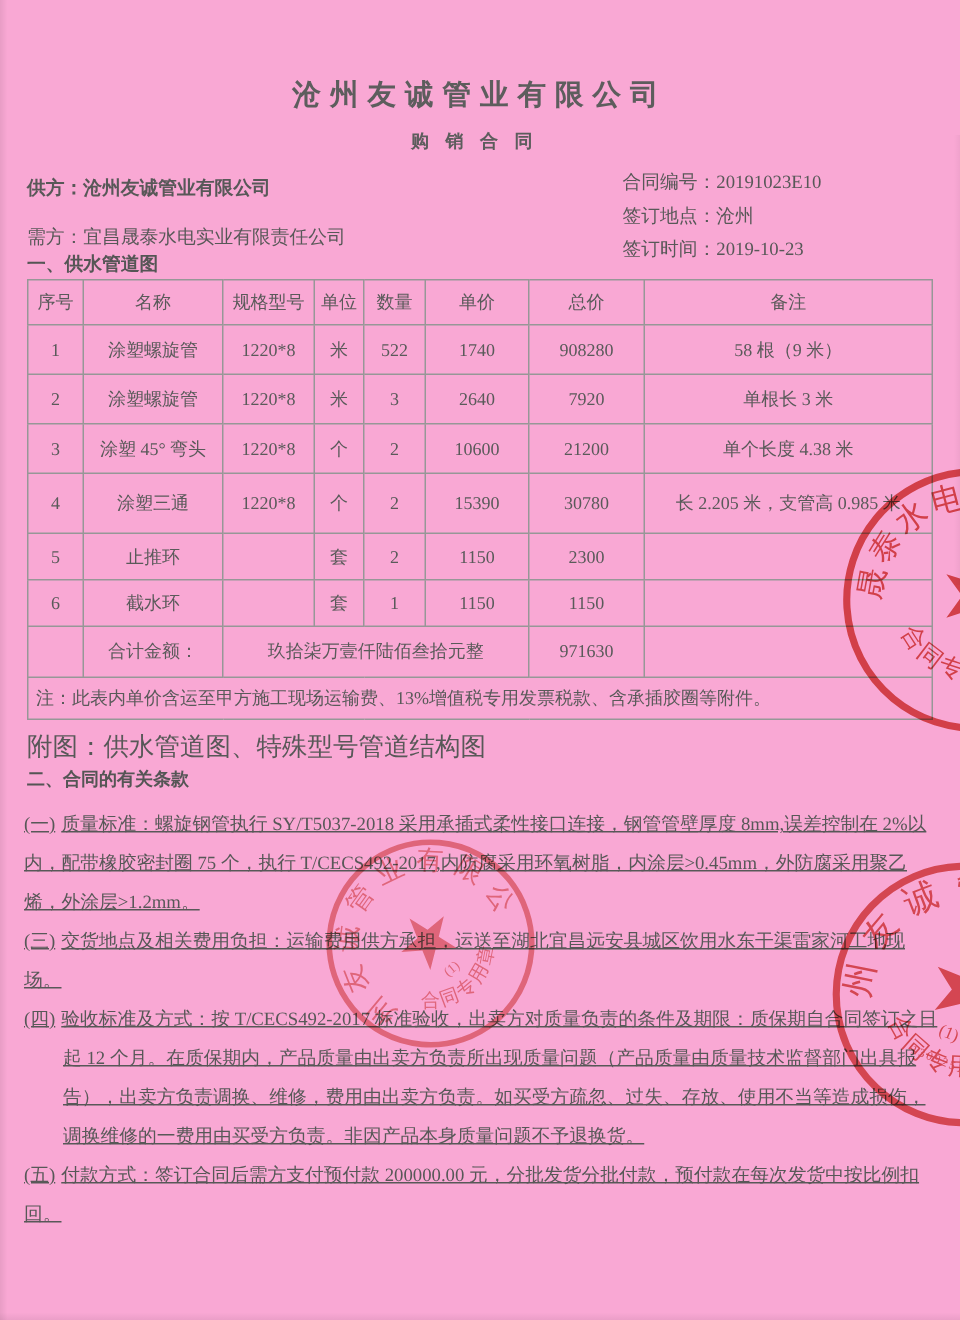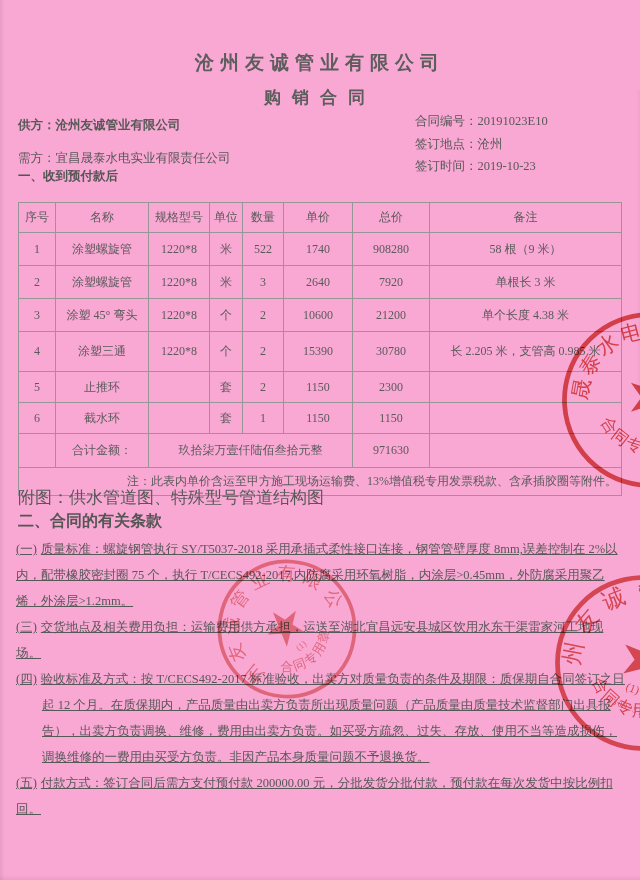--- a/index.html
+++ b/index.html
@@ -13,54 +13,54 @@
   .edge-left{left:0;top:0;width:5px;height:100%;background:linear-gradient(to right,rgba(0,0,0,.07),rgba(0,0,0,0));}
   .edge-bottom{left:0;bottom:0;width:100%;height:5px;background:linear-gradient(to top,rgba(0,0,0,.06),rgba(0,0,0,0));}
   .edge-right{right:0;top:90px;width:4px;height:300px;background:linear-gradient(to left,rgba(0,0,0,.04),rgba(0,0,0,0));}
 
   .company-title{
     position:absolute;top:50px;left:0;width:100%;text-align:center;
     font-size:19px;font-weight:600;letter-spacing:6px;color:#5d5d5d;
   }
   .doc-title{
     position:absolute;top:86px;left:0;width:100%;text-align:center;
-    font-size:17px;font-weight:600;letter-spacing:11px;color:#5d5d5d;
+    font-size:12px;font-weight:600;letter-spacing:11px;color:#5d5d5d;
   }
 
   .info{position:absolute;font-size:12.5px;white-space:nowrap;}
   .supplier-line{top:117px;left:18px;font-weight:bold;}
   .buyer-line{top:150px;left:18px;}
   .contract-no-line{top:113px;left:415px;}
   .sign-place-line{top:136px;left:415px;}
   .sign-date-line{top:158px;left:415px;}
 
   .sec1-heading{position:absolute;top:168px;left:18px;font-size:12.5px;font-weight:600;color:#555;}
 
   table.items{
     position:absolute;top:186px;left:18px;width:603px;
     border-collapse:collapse;table-layout:fixed;
-    font-size:12px;color:#5a5a5a;margin-top:16px;
+    font-size:12px;color:#5a5a5a;
   }
   table.items td,table.items th{
     border:1px solid #979797;font-weight:normal;text-align:center;
     padding:2px 4px;vertical-align:middle;line-height:1.35;
     overflow:hidden;
   }
   thead.head tr{height:30px;}
   tbody.items-body tr{height:31px;}
   tbody.items-body tr:nth-child(1){height:33px;}
   tbody.items-body tr:nth-child(2){height:33px;}
   tbody.items-body tr:nth-child(3){height:33px;}
   tbody.items-body tr:nth-child(4){height:40px;}
   tr.total-row{height:34px;}
   tr.note-row{height:28px;}
-  tr.note-row td{text-align:right;padding-left:5px;font-size:12px;}
+  tr.note-row td{text-align:left;padding-left:5px;font-size:12px;}
 
   .attachment-line{position:absolute;top:486px;left:18px;font-size:17px;}
-  .sec2-heading{position:absolute;top:511px;left:18px;font-size:16px;font-weight:600;color:#555;}
+  .sec2-heading{position:absolute;top:511px;left:18px;font-size:12px;font-weight:600;color:#555;}
 
   .clauses{position:absolute;top:536px;left:16px;width:609px;font-size:12.5px;line-height:26px;}
   .clauses p{margin:0;text-decoration:underline;}
   .clauses p.hang{padding-left:26px;text-indent:-26px;}
   .clause-no{margin-right:4px;}
 
   .stamp{position:absolute;mix-blend-mode:multiply;pointer-events:none;}
   .stamp-buyer{top:305px;left:555px;width:190px;height:190px;opacity:.85;transform:rotate(18deg);}
   .stamp-supplier-mid{top:554px;left:212px;width:150px;height:150px;opacity:.55;transform:rotate(-40deg);}
   .stamp-supplier-right{top:568px;left:548px;width:190px;height:190px;opacity:.8;transform:rotate(22deg);}
@@ -76,21 +76,21 @@
 
   <div class="company-title">沧州友诚管业有限公司</div>
   <div class="doc-title">购销合同</div>
 
   <div class="info supplier-line"><span>供方：</span><span>沧州友诚管业有限公司</span></div>
   <div class="info buyer-line"><span>需方：</span><span>宜昌晟泰水电实业有限责任公司</span></div>
   <div class="info contract-no-line"><span>合同编号：</span><span>20191023E10</span></div>
   <div class="info sign-place-line"><span>签订地点：</span><span>沧州</span></div>
   <div class="info sign-date-line"><span>签订时间：</span><span>2019-10-23</span></div>
 
-  <div class="sec1-heading">一、收到预付款后</div>
+  <div class="sec1-heading">一、供水管道图</div>
 
   <table class="items">
     <colgroup>
       <col style="width:37px">
         <col style="width:93px">
         <col style="width:61px">
         <col style="width:33px">
       <col style="width:41px">
         <col style="width:69px">
         <col style="width:77px">

